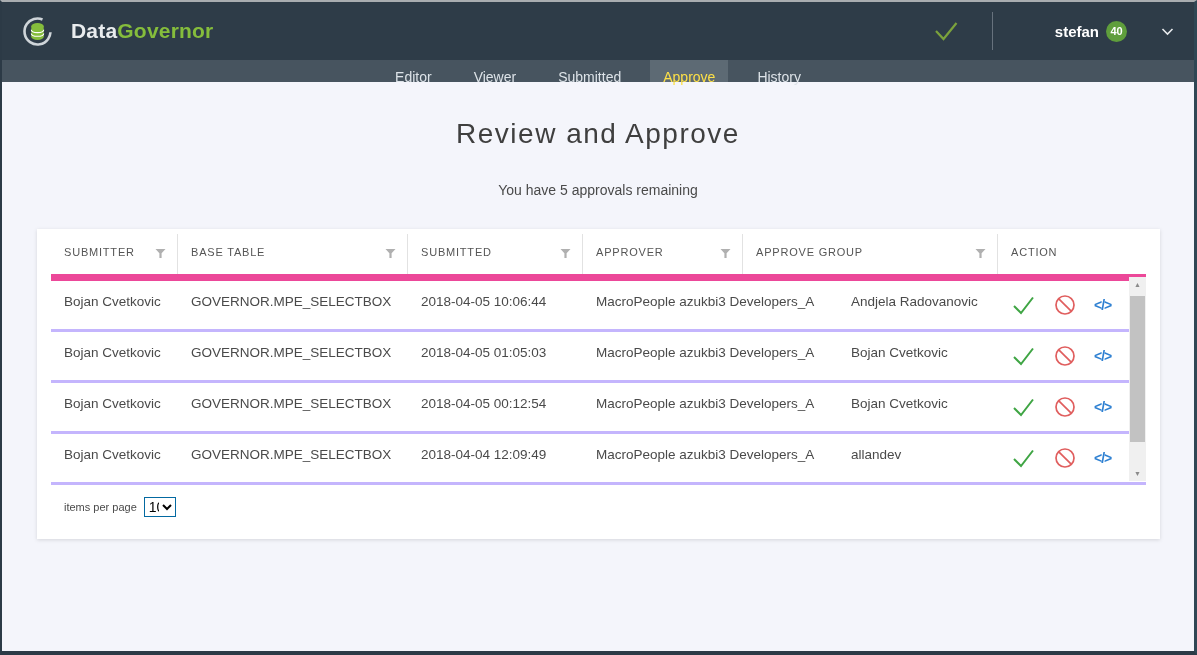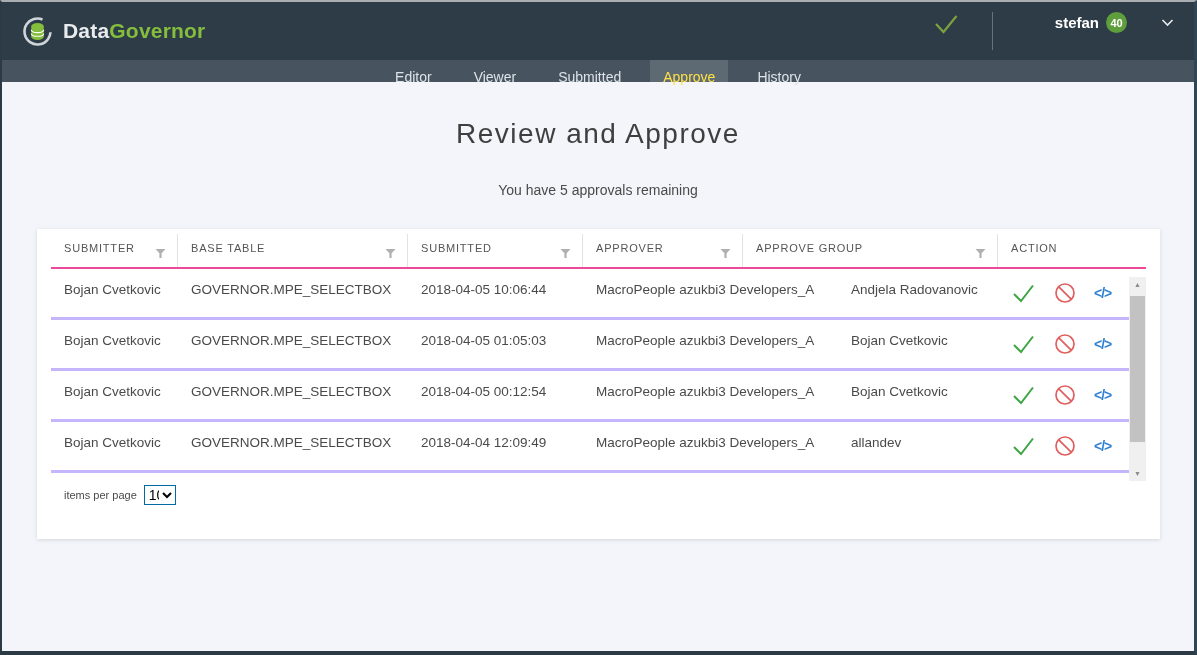--- a/index.html
+++ b/index.html
@@ -14,24 +14,24 @@
     border-bottom:4px solid #2c3a46;
     background:#f4f5fb;
     position:relative;
   }
 
   
   .app-header {
     height:58px; background:#2e3c48;
     display:flex; align-items:center; padding:0 20px;
   }
-  .logo { display:flex; align-items:center; gap:10px; cursor:pointer; }
+  .logo { display:flex; align-items:center; gap:18px; cursor:pointer; }
   .logo-text { font-size:21px; font-weight:bold; color:#e9ecee; letter-spacing:.2px; }
   .logo-text .green { color:#85bd3c; }
-  .header-right { margin-left:auto; display:flex; align-items:flex-start; }
+  .header-right { margin-left:auto; display:flex; align-items:center; }
   .hdr-check { margin-right:32px; display:flex; cursor:pointer; }
   .hdr-divider { width:1px; height:38px; background:#67727d; }
   .user-menu { display:flex; align-items:center; cursor:pointer; margin-left:62px; }
   .user-name { color:#ffffff; font-size:15px; font-weight:600; }
   .user-badge {
     margin-left:7px; width:21px; height:21px; border-radius:50%;
     background:#5f9e3c; color:#fff; font-size:11px; font-weight:600;
     display:flex; align-items:center; justify-content:center;
   }
   .user-caret { margin-left:34px; display:flex; }
@@ -49,21 +49,21 @@
     margin-top:36px; text-align:center; font-size:28px; font-weight:300;
     color:#3f3f3f; letter-spacing:1.5px;
   }
   .page-subtitle { margin-top:32px; text-align:center; font-size:14px; color:#4a4a4a; }
 
   
   .card {
     margin:31px auto 0 35px; width:1123px; height:310px; background:#fff;
     box-shadow:0 1px 4px rgba(0,0,0,.13); position:relative; padding:0 14px;
   }
-  .thead { display:flex; height:40px; border-bottom:2px solid #ec4899; }
+  .thead { display:flex; height:52px; border-bottom:7px solid #ec4899; }
   .th {
     position:relative; display:flex; align-items:center; padding-left:13px;
     font-size:11px; letter-spacing:.8px; color:#555; cursor:pointer;
   }
   .th .sep { position:absolute; right:0; top:5px; bottom:0; width:1px; background:#e2e2e2; }
   .filter-btn { position:absolute; right:12px; top:19px; cursor:pointer; display:flex; }
 
   .col-1 { width:127px; } .col-2 { width:230px; } .col-3 { width:175px; }
   .col-4 { width:255px; } .col-5 { width:160px; } .col-6 { width:148px; }
 

